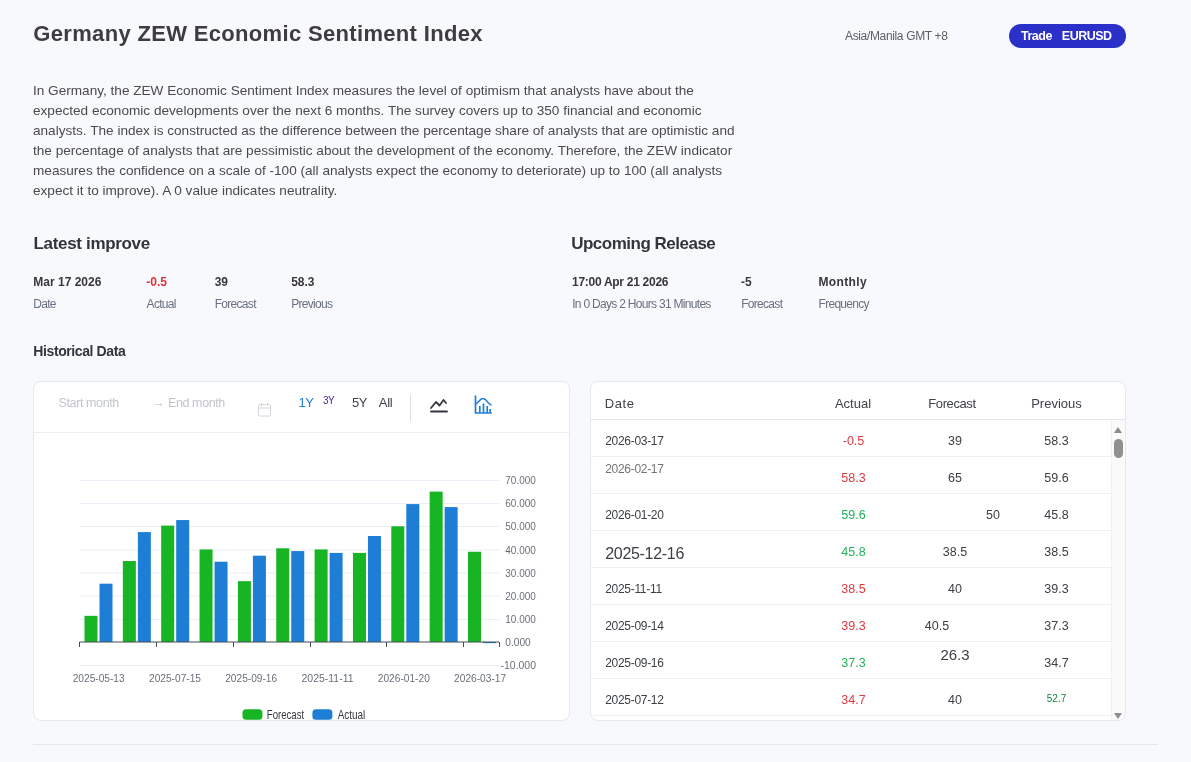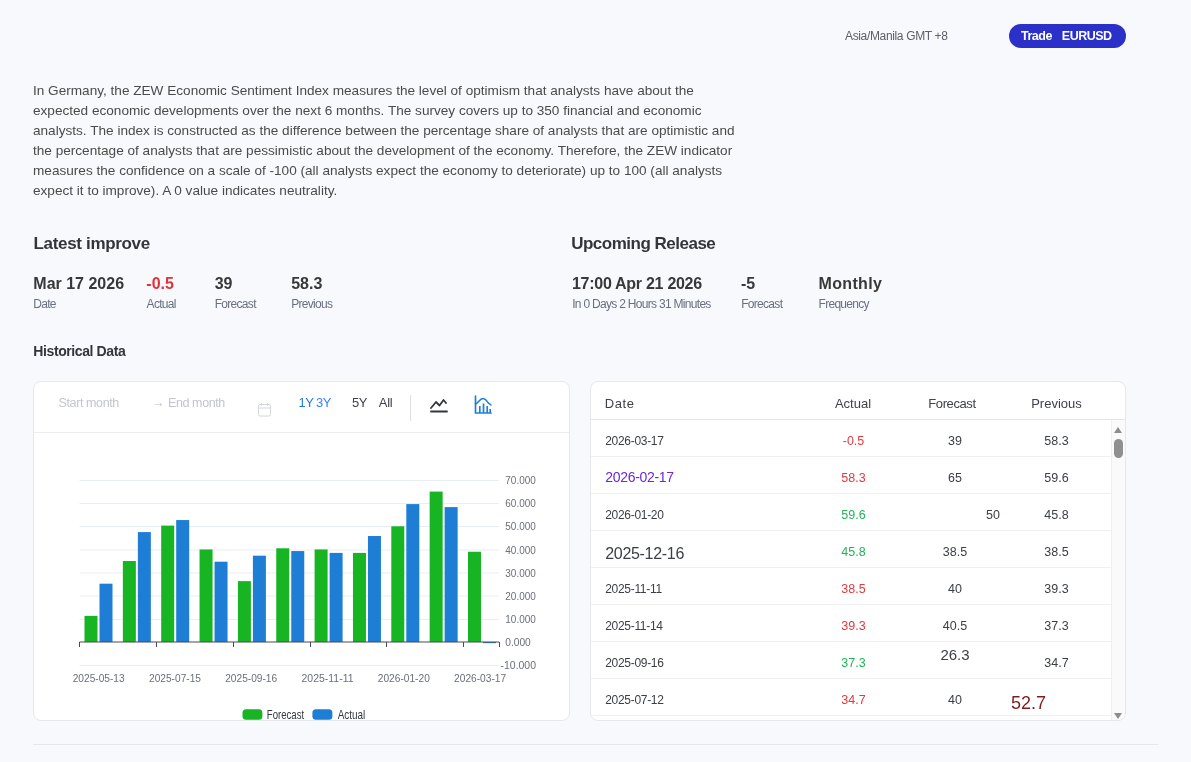--- a/index.html
+++ b/index.html
@@ -1,25 +1,26 @@
 <!DOCTYPE html>
 <html><head>
 <meta charset="utf-8">
 <style>
   * { margin:0; padding:0; box-sizing:border-box; }
   html,body { width:1191px; height:762px; background:#f8f9fc; font-family:"Liberation Sans",sans-serif; overflow:hidden; }
   #page { position:relative; width:1191px; height:762px; }
   .abs { position:absolute; }
   .lbl { position:absolute; font-size:12px; letter-spacing:-0.7px; color:#687080; }
-  .val { position:absolute; font-size:16px; font-weight:bold; color:#383838; }
+  .val { position:absolute; font-size:12px; font-weight:bold; color:#383838; }
 </style>
 </head>
 <body>
 <div id="page">
 
+  <div class="abs" style="left:33.3px; top:21px; font-size:22px; font-weight:bold; color:#3d3d3d; letter-spacing:0.33px;">Germany ZEW Economic Sentiment Index</div>
   <div class="abs" style="left:845px; top:29.3px; font-size:12px; color:#5b6069; letter-spacing:-0.35px;">Asia/Manila GMT +8</div>
   <div class="abs" style="left:1009px; top:23.7px; width:117px; height:24.5px; background:#2b30c9; border-radius:12.5px;">
     <span class="abs" style="left:12px; top:5px; font-size:12.5px; font-weight:bold; color:#fff; letter-spacing:-0.5px;">Trade</span>
     <span class="abs" style="left:52.8px; top:5px; font-size:12.5px; font-weight:bold; color:#fff; letter-spacing:-0.5px;">EURUSD</span>
   </div>
 
   <div class="abs" style="left:33px; top:81.4px; font-size:13.6px; line-height:19.9px; color:#4b4b4b;">In Germany, the ZEW Economic Sentiment Index measures the level of optimism that analysts have about the<br>expected economic developments over the next 6 months. The survey covers up to 350 financial and economic<br>analysts. The index is constructed as the difference between the percentage share of analysts that are optimistic and<br>the percentage of analysts that are pessimistic about the development of the economy. Therefore, the ZEW indicator<br>measures the confidence on a scale of -100 (all analysts expect the economy to deteriorate) up to 100 (all analysts<br>expect it to improve). A 0 value indicates neutrality.</div>
 
   <div class="abs" style="left:33.5px; top:233.8px; font-size:17px; font-weight:bold; color:#32353b; letter-spacing:-0.33px;">Latest improve</div>
   <div class="val" style="left:33.3px; top:275.1px;">Mar 17 2026</div>
@@ -47,21 +48,21 @@
       <span class="abs" style="left:24.6px; top:13.5px; font-size:12.5px; color:#c2c5cc; letter-spacing:-0.4px;">Start month</span>
       <span class="abs" style="left:117.4px; top:12.5px; font-size:13px; color:#c2c5cc;">→</span>
       <span class="abs" style="left:134px; top:13.5px; font-size:12.5px; color:#c2c5cc; letter-spacing:-0.4px;">End month</span>
       <svg class="abs" style="left:223.8px; top:20.5px;" width="13" height="14" viewBox="0 0 13 14">
         <rect x="0.5" y="1.5" width="12" height="11.5" rx="1.5" fill="none" stroke="#d4d6dc" stroke-width="1"></rect>
         <line x1="3.5" y1="0" x2="3.5" y2="3" stroke="#d4d6dc" stroke-width="1"></line>
         <line x1="9.5" y1="0" x2="9.5" y2="3" stroke="#d4d6dc" stroke-width="1"></line>
         <line x1="1" y1="5" x2="12" y2="5" stroke="#d4d6dc" stroke-width="1"></line>
       </svg>
       <span class="abs" style="left:264.5px; top:13px; font-size:13px; color:#1f7fd6; letter-spacing:-0.5px;">1Y</span>
-      <span class="abs" style="left:282px; top:13px; font-size:13px; color:#3b82f6; letter-spacing:-0.5px;">3Y</span>
+      <span class="abs" style="left:289px; top:13px; font-size:10px; color:#4c1d95; letter-spacing:-0.5px;">3Y</span>
       <span class="abs" style="left:318px; top:13px; font-size:13px; color:#40434a; letter-spacing:-0.5px;">5Y</span>
       <span class="abs" style="left:344.8px; top:13px; font-size:13px; color:#40434a; letter-spacing:-0.3px;">All</span>
       <div class="abs" style="left:375.8px; top:13px; width:1px; height:26px; background:#dcdee3;"></div>
       <svg class="abs" style="left:396px; top:15.4px;" width="19" height="17" viewBox="0 0 19 17">
         <path d="M1 11 L6 5 L9.5 8.5 L13.5 3 L16 6" fill="none" stroke="#33363c" stroke-width="1.8" stroke-linecap="round" stroke-linejoin="round"></path>
         <line x1="1" y1="14.5" x2="17" y2="14.5" stroke="#33363c" stroke-width="1.8" stroke-linecap="round"></line>
       </svg>
       <svg class="abs" style="left:440px; top:13.4px;" width="18" height="20" viewBox="0 0 18 20">
         <path d="M1.5 1 L1.5 18 L17 18" fill="none" stroke="#1f7fd6" stroke-width="1.7" stroke-linecap="round" stroke-linejoin="round"></path>
         <path d="M1.5 9 C4 9 5.5 3.5 9 3.5 C12.5 3.5 13 7.5 15 8.5 L17 10" fill="none" stroke="#1f7fd6" stroke-width="1.5" stroke-linecap="round"></path>
@@ -151,21 +152,21 @@
       <span class="abs" style="left:420px; top:14px; width:91px; text-align:center; font-size:13px; color:#3f4249;">Previous</span>
     </div>
     <div id="rows" class="abs" style="left:0; top:38px; width:520px;">
         <div style="position:relative;height:37px;border-bottom:1px solid #f0f0f0;">
     <span style="position:absolute;left:14.2px;top:14px;font-size:12px;letter-spacing:-0.3px;color:#3c4046;">2026-03-17</span>
     <span style="position:absolute;left:217px;top:13.5px;width:91px;text-align:center;font-size:12.5px;color:#e03a3f;">-0.5</span>
     <span style="position:absolute;left:319px;top:13.5px;width:90px;text-align:center;font-size:12.5px;color:#3c4046;">39</span>
     <span style="position:absolute;left:420px;top:13.5px;width:91px;text-align:center;font-size:12.5px;color:#3c4046;">58.3</span>
   </div>
         <div style="position:relative;height:37px;border-bottom:1px solid #f0f0f0;">
-    <span style="position:absolute;left:14.2px;top:12px;font-size:14px;letter-spacing:-0.3px;color:#6d28d9;">2026-02-17</span>
+    <span style="position:absolute;left:14.2px;top:5px;font-size:12px;letter-spacing:-0.3px;color:#737373;">2026-02-17</span>
     <span style="position:absolute;left:217px;top:13.5px;width:91px;text-align:center;font-size:12.5px;color:#e03a3f;">58.3</span>
     <span style="position:absolute;left:319px;top:13.5px;width:90px;text-align:center;font-size:12.5px;color:#3c4046;">65</span>
     <span style="position:absolute;left:420px;top:13.5px;width:91px;text-align:center;font-size:12.5px;color:#3c4046;">59.6</span>
   </div>
         <div style="position:relative;height:37px;border-bottom:1px solid #f0f0f0;">
     <span style="position:absolute;left:14.2px;top:14px;font-size:12px;letter-spacing:-0.3px;color:#3c4046;">2026-01-20</span>
     <span style="position:absolute;left:217px;top:13.5px;width:91px;text-align:center;font-size:12.5px;color:#21b559;">59.6</span>
     <span style="position:absolute;left:319px;top:13.5px;width:90px;text-align:right;font-size:12.5px;color:#3c4046;">50</span>
     <span style="position:absolute;left:420px;top:13.5px;width:91px;text-align:center;font-size:12.5px;color:#3c4046;">45.8</span>
   </div>
@@ -175,36 +176,36 @@
     <span style="position:absolute;left:319px;top:13.5px;width:90px;text-align:center;font-size:12.5px;color:#3c4046;">38.5</span>
     <span style="position:absolute;left:420px;top:13.5px;width:91px;text-align:center;font-size:12.5px;color:#3c4046;">38.5</span>
   </div>
         <div style="position:relative;height:37px;border-bottom:1px solid #f0f0f0;">
     <span style="position:absolute;left:14.2px;top:14px;font-size:12px;letter-spacing:-0.3px;color:#3c4046;">2025-11-11</span>
     <span style="position:absolute;left:217px;top:13.5px;width:91px;text-align:center;font-size:12.5px;color:#e03a3f;">38.5</span>
     <span style="position:absolute;left:319px;top:13.5px;width:90px;text-align:center;font-size:12.5px;color:#3c4046;">40</span>
     <span style="position:absolute;left:420px;top:13.5px;width:91px;text-align:center;font-size:12.5px;color:#3c4046;">39.3</span>
   </div>
         <div style="position:relative;height:37px;border-bottom:1px solid #f0f0f0;">
-    <span style="position:absolute;left:14.2px;top:14px;font-size:12px;letter-spacing:-0.3px;color:#3c4046;">2025-11-14</span>
+    <span style="position:absolute;left:14.2px;top:14px;font-size:12px;letter-spacing:-0.3px;color:#3c4046;">2025-09-14</span>
     <span style="position:absolute;left:217px;top:13.5px;width:91px;text-align:center;font-size:12.5px;color:#e03a3f;">39.3</span>
-    <span style="position:absolute;left:319px;top:13.5px;width:90px;text-align:center;font-size:12.5px;color:#3c4046;">40.5</span>
+    <span style="position:absolute;left:301px;top:13.5px;width:90px;text-align:center;font-size:12.5px;color:#3c4046;">40.5</span>
     <span style="position:absolute;left:420px;top:13.5px;width:91px;text-align:center;font-size:12.5px;color:#3c4046;">37.3</span>
   </div>
         <div style="position:relative;height:37px;border-bottom:1px solid #f0f0f0;">
     <span style="position:absolute;left:14.2px;top:14px;font-size:12px;letter-spacing:-0.3px;color:#3c4046;">2025-09-16</span>
     <span style="position:absolute;left:217px;top:13.5px;width:91px;text-align:center;font-size:12.5px;color:#21b559;">37.3</span>
     <span style="position:absolute;left:319px;top:4px;width:90px;text-align:center;font-size:15px;color:#3c4046;">26.3</span>
     <span style="position:absolute;left:420px;top:13.5px;width:91px;text-align:center;font-size:12.5px;color:#3c4046;">34.7</span>
   </div>
         <div style="position:relative;height:37px;border-bottom:1px solid #f0f0f0;">
     <span style="position:absolute;left:14.2px;top:14px;font-size:12px;letter-spacing:-0.3px;color:#3c4046;">2025-07-12</span>
     <span style="position:absolute;left:217px;top:13.5px;width:91px;text-align:center;font-size:12.5px;color:#e03a3f;">34.7</span>
     <span style="position:absolute;left:319px;top:13.5px;width:90px;text-align:center;font-size:12.5px;color:#3c4046;">40</span>
-    <span style="position:absolute;left:420px;top:13.5px;width:91px;font-size:18px;color:#7f1d1d;">52.7</span>
+    <span style="position:absolute;left:420px;top:13.5px;width:91px;text-align:center;font-size:10px;color:#15803d;">52.7</span>
   </div>
         <div style="position:relative;height:37px;border-bottom:1px solid #f0f0f0;">
     
     
     
     
   </div>
       </div>
 
     <div class="abs" style="left:520px; top:38px; width:14px; height:301px; background:#fafafa; border-left:1px solid #f0f0f0;"></div>

